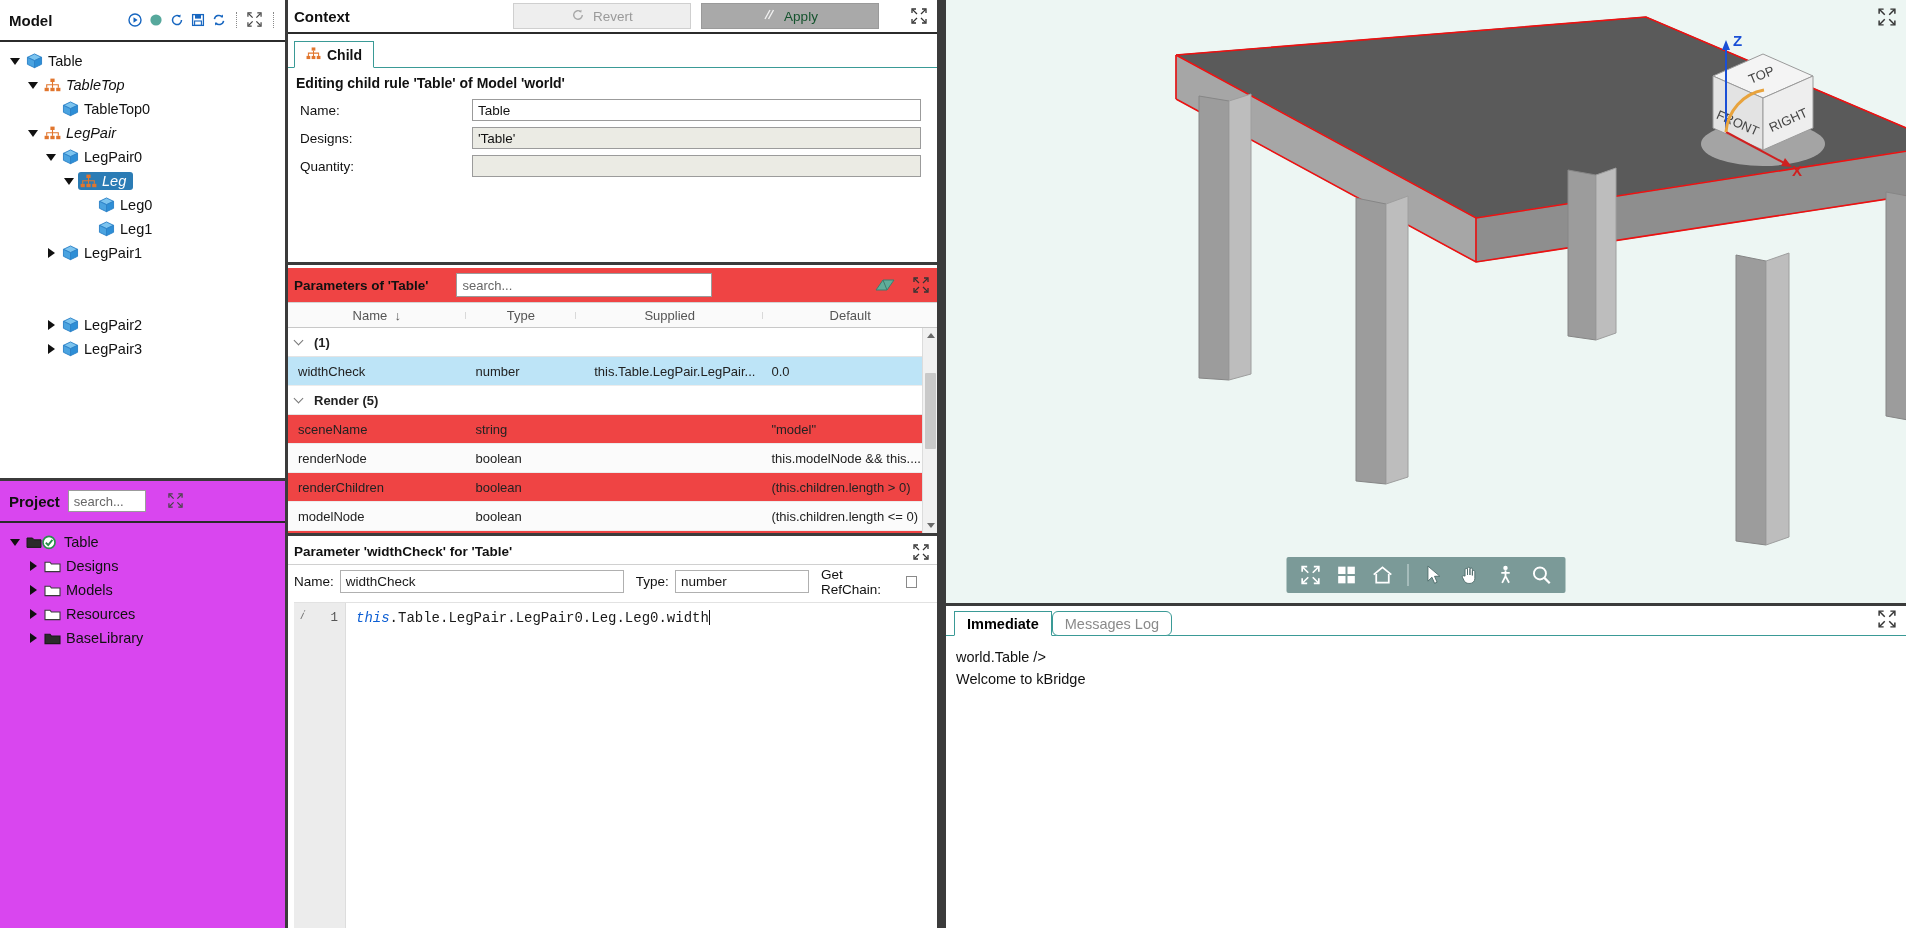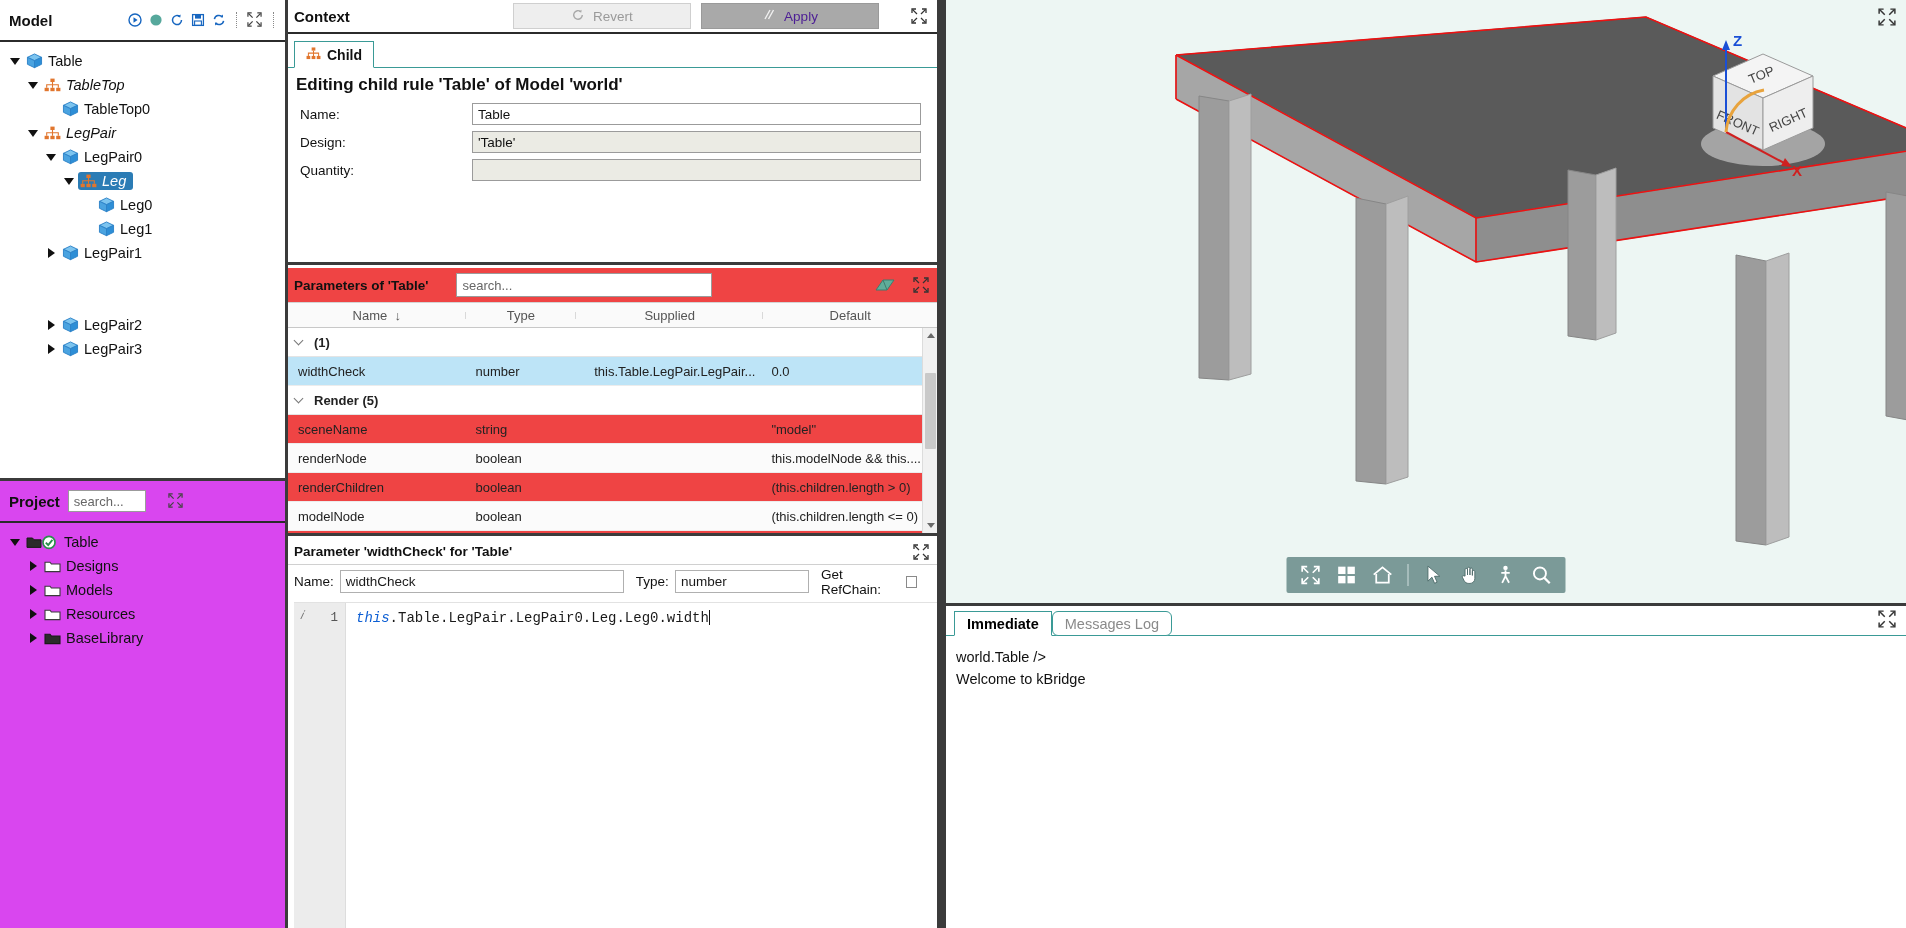--- a/index.html
+++ b/index.html
@@ -137,36 +137,36 @@
   #context-header .panel-title{ font-size:15px; margin-right: 4px;}
   .ctx-btn {
     height: 26px; min-width: 178px;
     display:flex; align-items:center; justify-content:center; gap:8px;
     font-size: 13.5px;
     border:1px solid #b4b4b4;
     cursor:pointer;
     user-select:none;
   }
   #revert-btn { background:#eeeeee; color:#9a9a9a; border-color:#cfcfcf; }
-  #apply-btn  { background:#a9a9a9; color:#4c1d95; border-color:#9a9a9a; }
+  #apply-btn  { background:#a9a9a9; color:#14532d; border-color:#9a9a9a; }
 
   .tabrow { display:flex; align-items:flex-end; height: 28px; padding-left: 6px;
             border-bottom: 1px solid #3a9a96; margin-top:6px;}
   .tab {
     height: 27px; display:flex; align-items:center; gap:6px;
     padding: 0 11px;
     font-size: 14px; font-weight:bold;
     border: 1px solid #3a9a96;
     border-bottom: 1px solid #fff;
     background:#fff; color:#111;
     cursor:pointer;
     position:relative; top:1px;
   }
   .ctx-body { padding: 7px 8px 0 8px; }
-  .ctx-desc { font-size:17px; font-weight:bold; color:#111; margin-bottom:6px;}
+  .ctx-desc { font-size:14px; font-weight:bold; color:#111; margin-bottom:6px;}
   .field-row { display:flex; align-items:center; height: 26px; margin-bottom: 2px; }
   .field-label { width: 176px; font-size:13.5px; color:#111; padding-left: 4px;}
   .field-input {
     flex:1 1 auto; height: 22px;
     border:1px solid #9b9b9b; background:#fff;
     font-size:13.5px; color:#111;
     padding: 0 5px; display:flex; align-items:center;
     margin-right: 8px;
   }
   .field-input.readonly { background:#ebebe4; }
@@ -678,21 +678,21 @@
       </div>
 
       <div class="ctx-body">
         <div class="ctx-desc">Editing child rule 'Table' of Model 'world'</div>
         <div id="ctx-fields">
             <div class="field-row">
               <span class="field-label">Name:</span>
               <span class="field-input">Table</span>
             </div>
             <div class="field-row">
-              <span class="field-label">Design:</span>
+              <span class="field-label">Designs:</span>
               <span class="field-input readonly">'Table'</span>
             </div>
             <div class="field-row">
               <span class="field-label">Quantity:</span>
               <span class="field-input readonly"></span>
             </div>
           </div>
       </div>
     </div>
 

